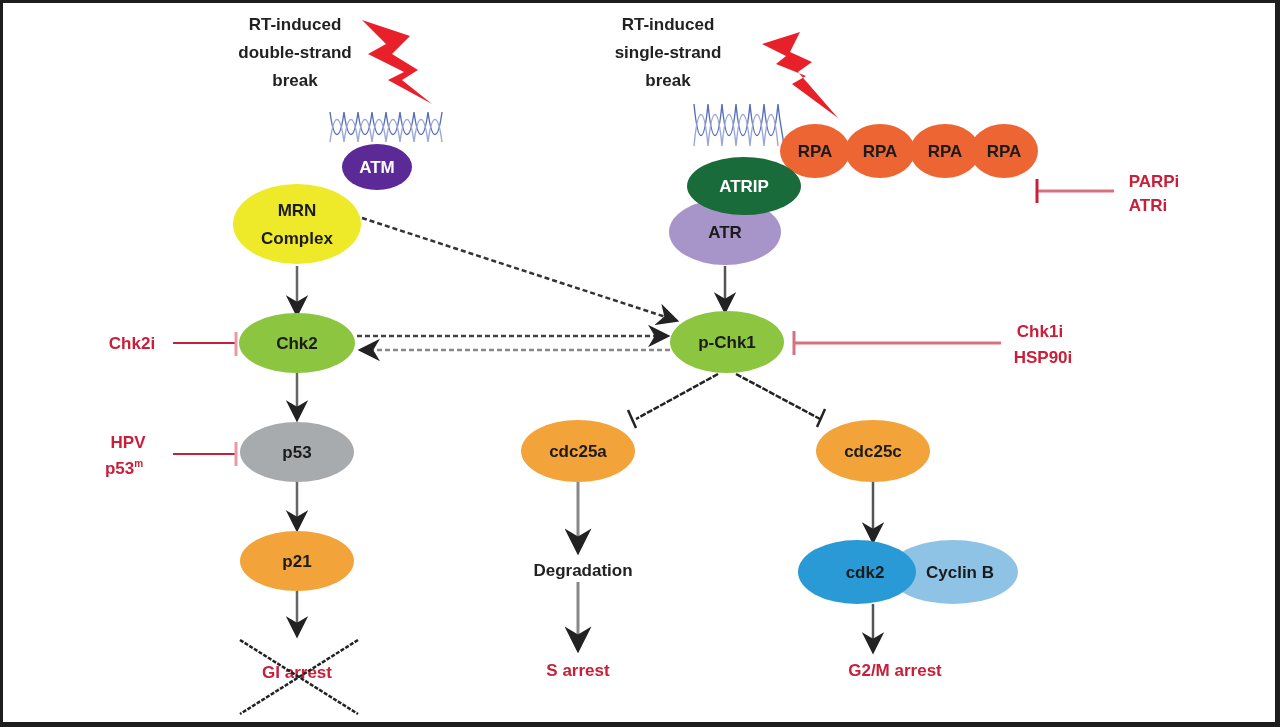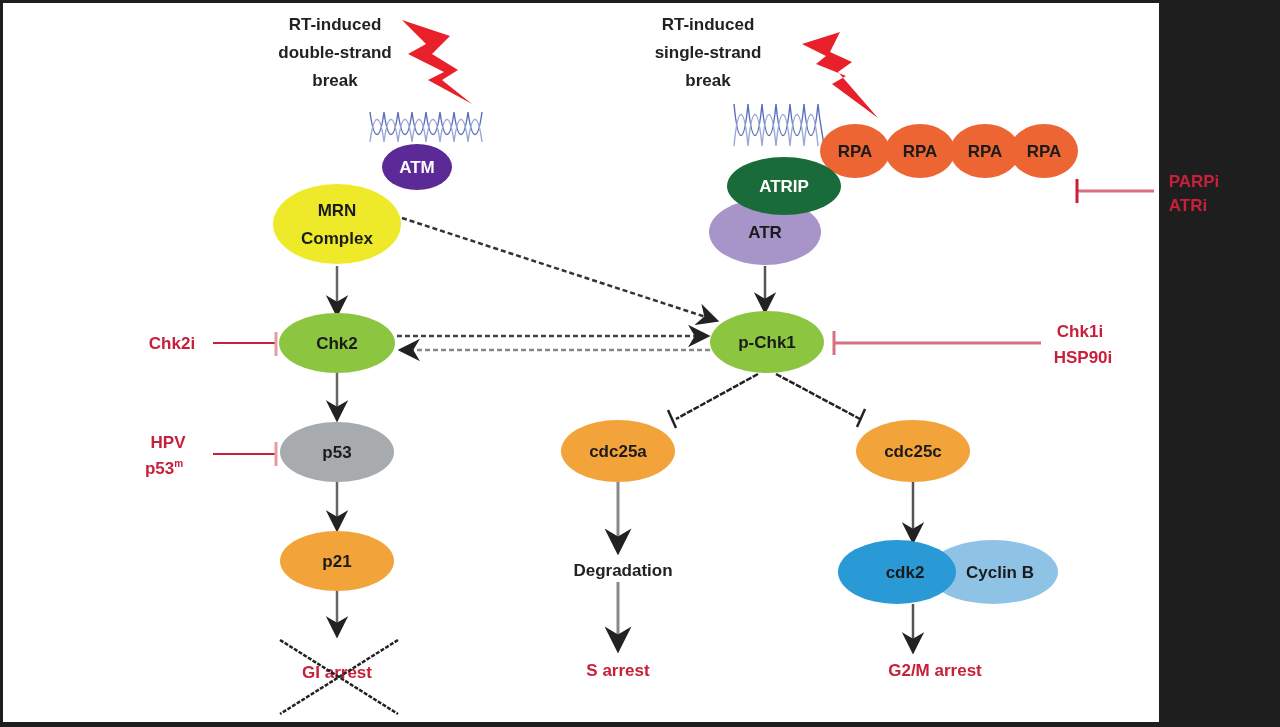--- a/index.html
+++ b/index.html
@@ -1,17 +1,17 @@
 <!DOCTYPE html>
 <html><head>
 <meta charset="utf-8">
 <style>
   html, body { margin: 0; padding: 0; background: #1e1e1e; }
   body { width: 1280px; height: 727px; overflow: hidden; position: relative; font-family: "Liberation Sans", sans-serif; }
-  #frame { position: absolute; left: 3px; top: 3px; width: 1116px; height: 719px; background: #ffffff; padding-left: 40px; }
+  #frame { position: absolute; left: 3px; top: 3px; width: 1272px; height: 719px; background: #ffffff; }
   svg text { font-family: "Liberation Sans", sans-serif; font-weight: bold; }
   .lbl-dark { fill: #222222; font-size: 17px; }
   .lbl-red { fill: #c8203a; font-size: 17px; }
   .node-txt { font-size: 17px; fill: #1b1b1b; }
   .node-txt-w { font-size: 17px; fill: #ffffff; }
 </style>
 </head>
 <body>
 
 <div id="frame">

